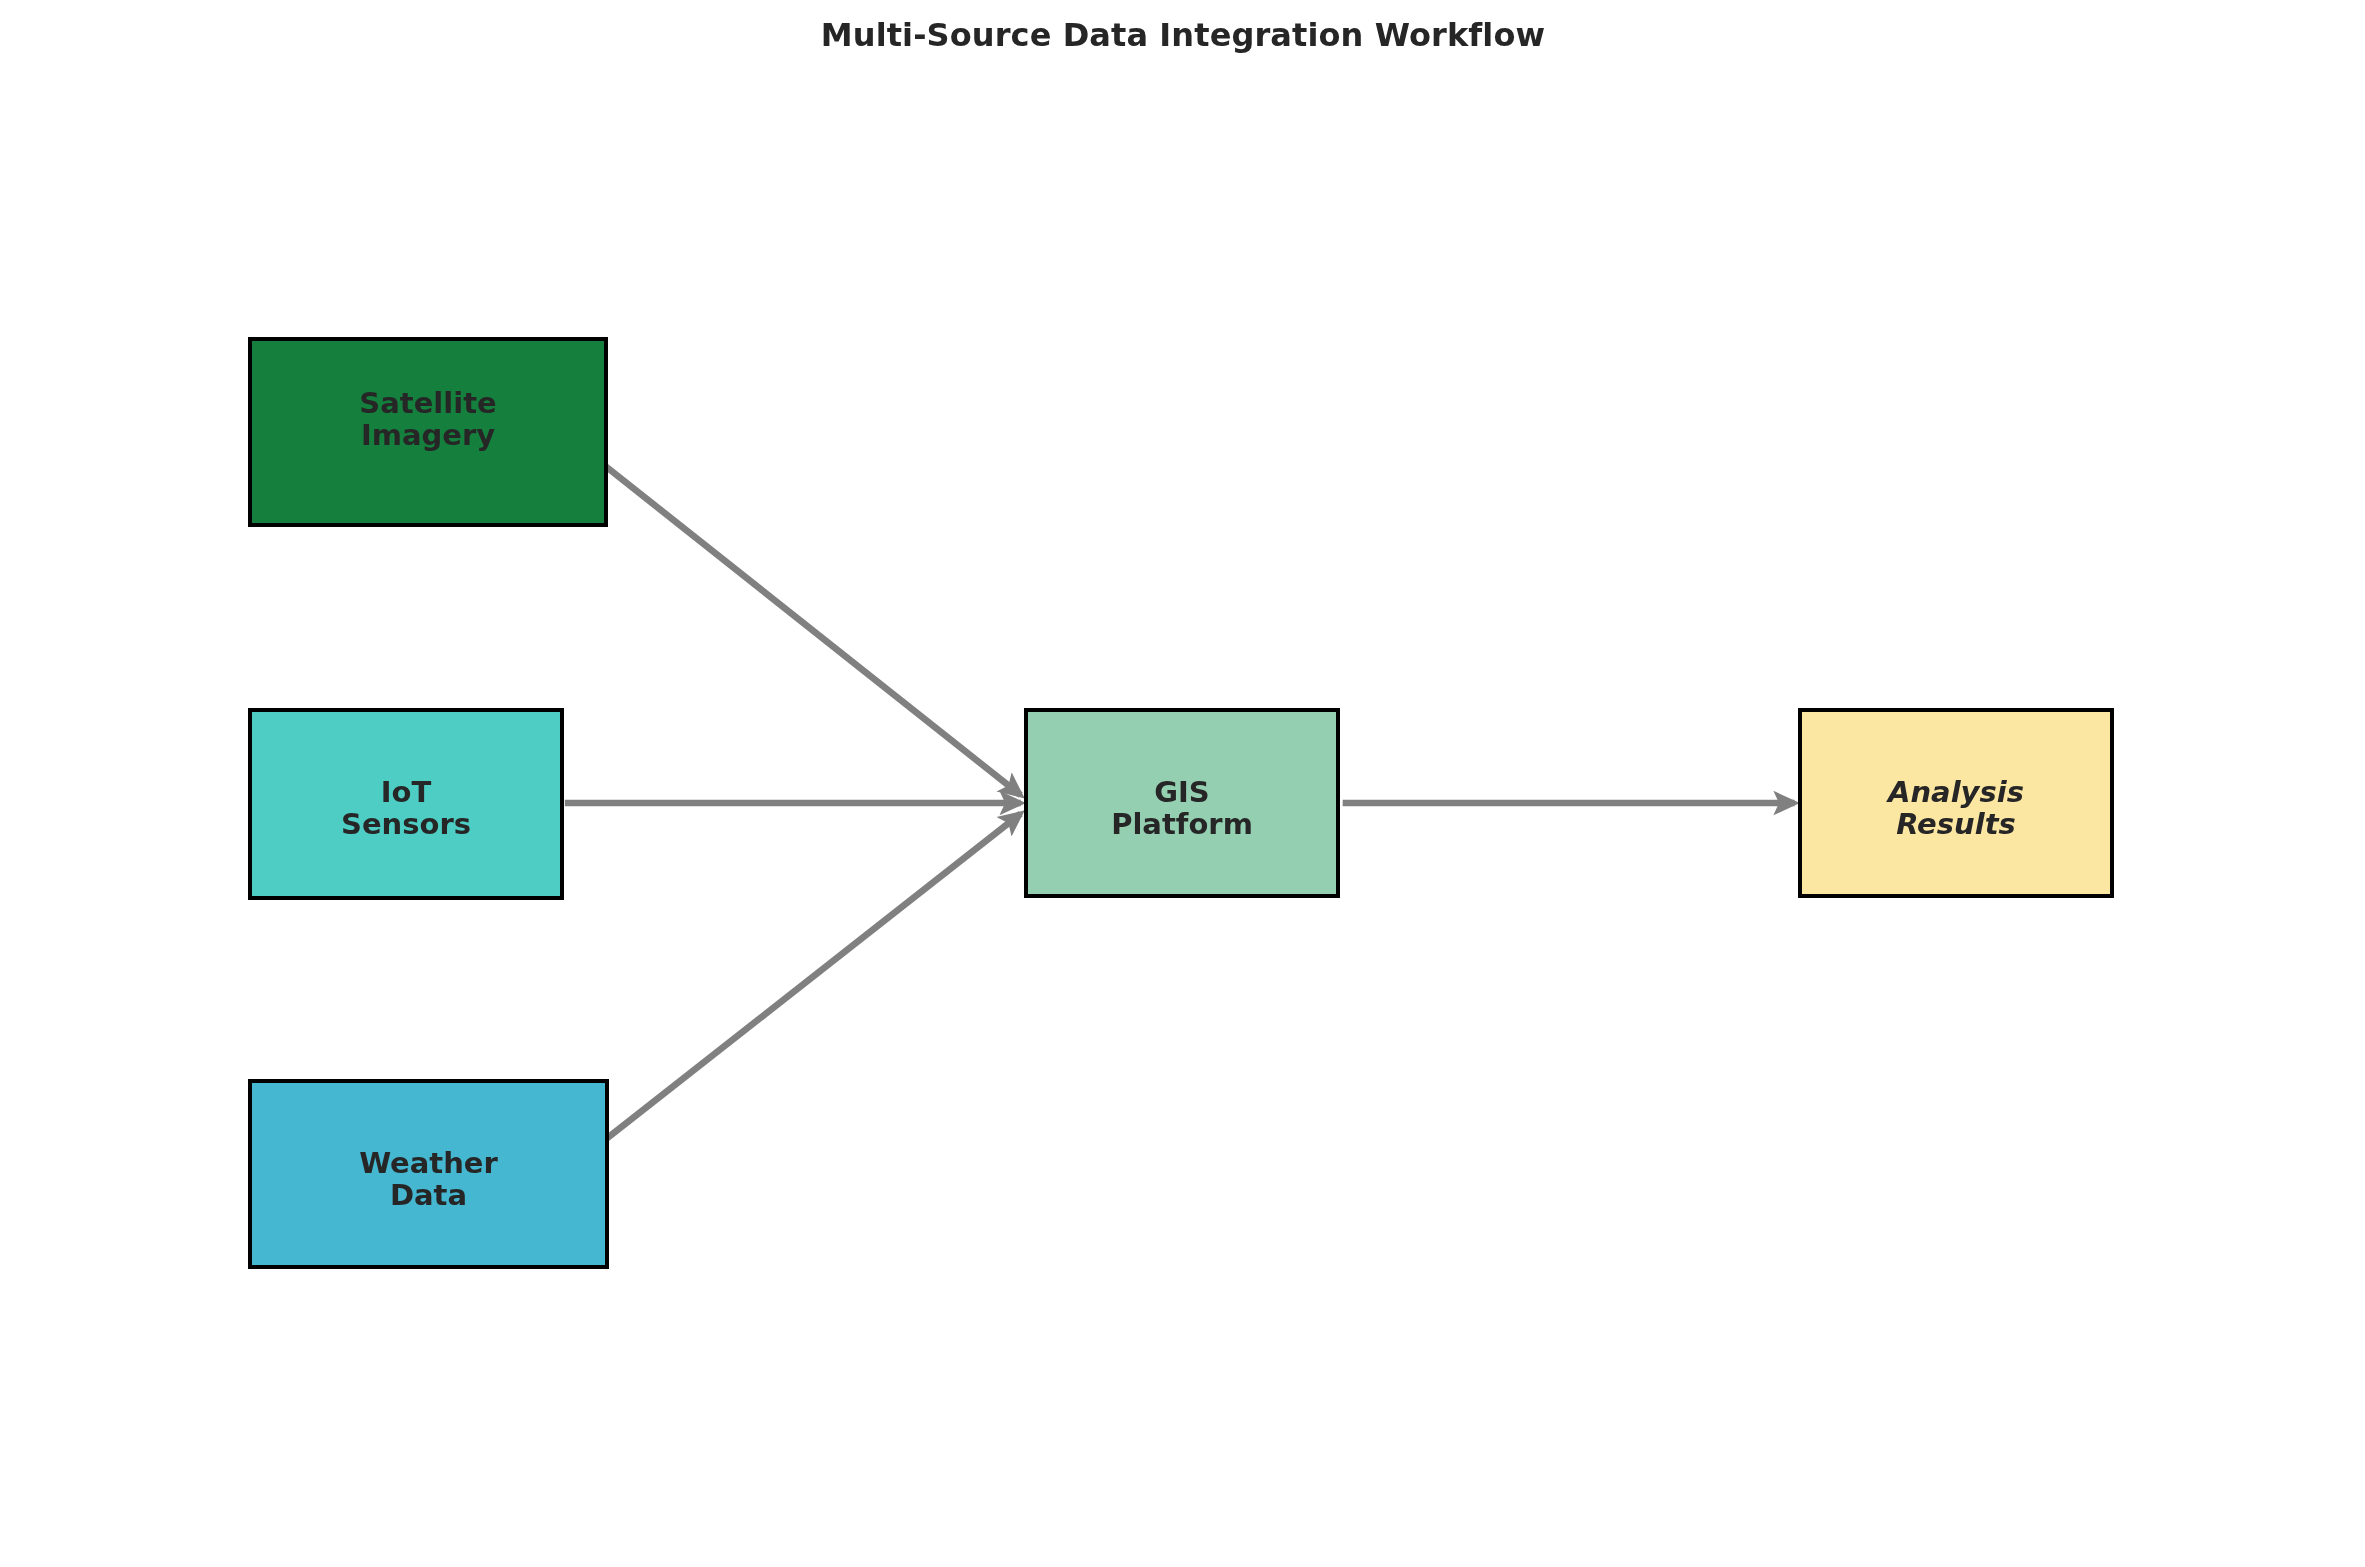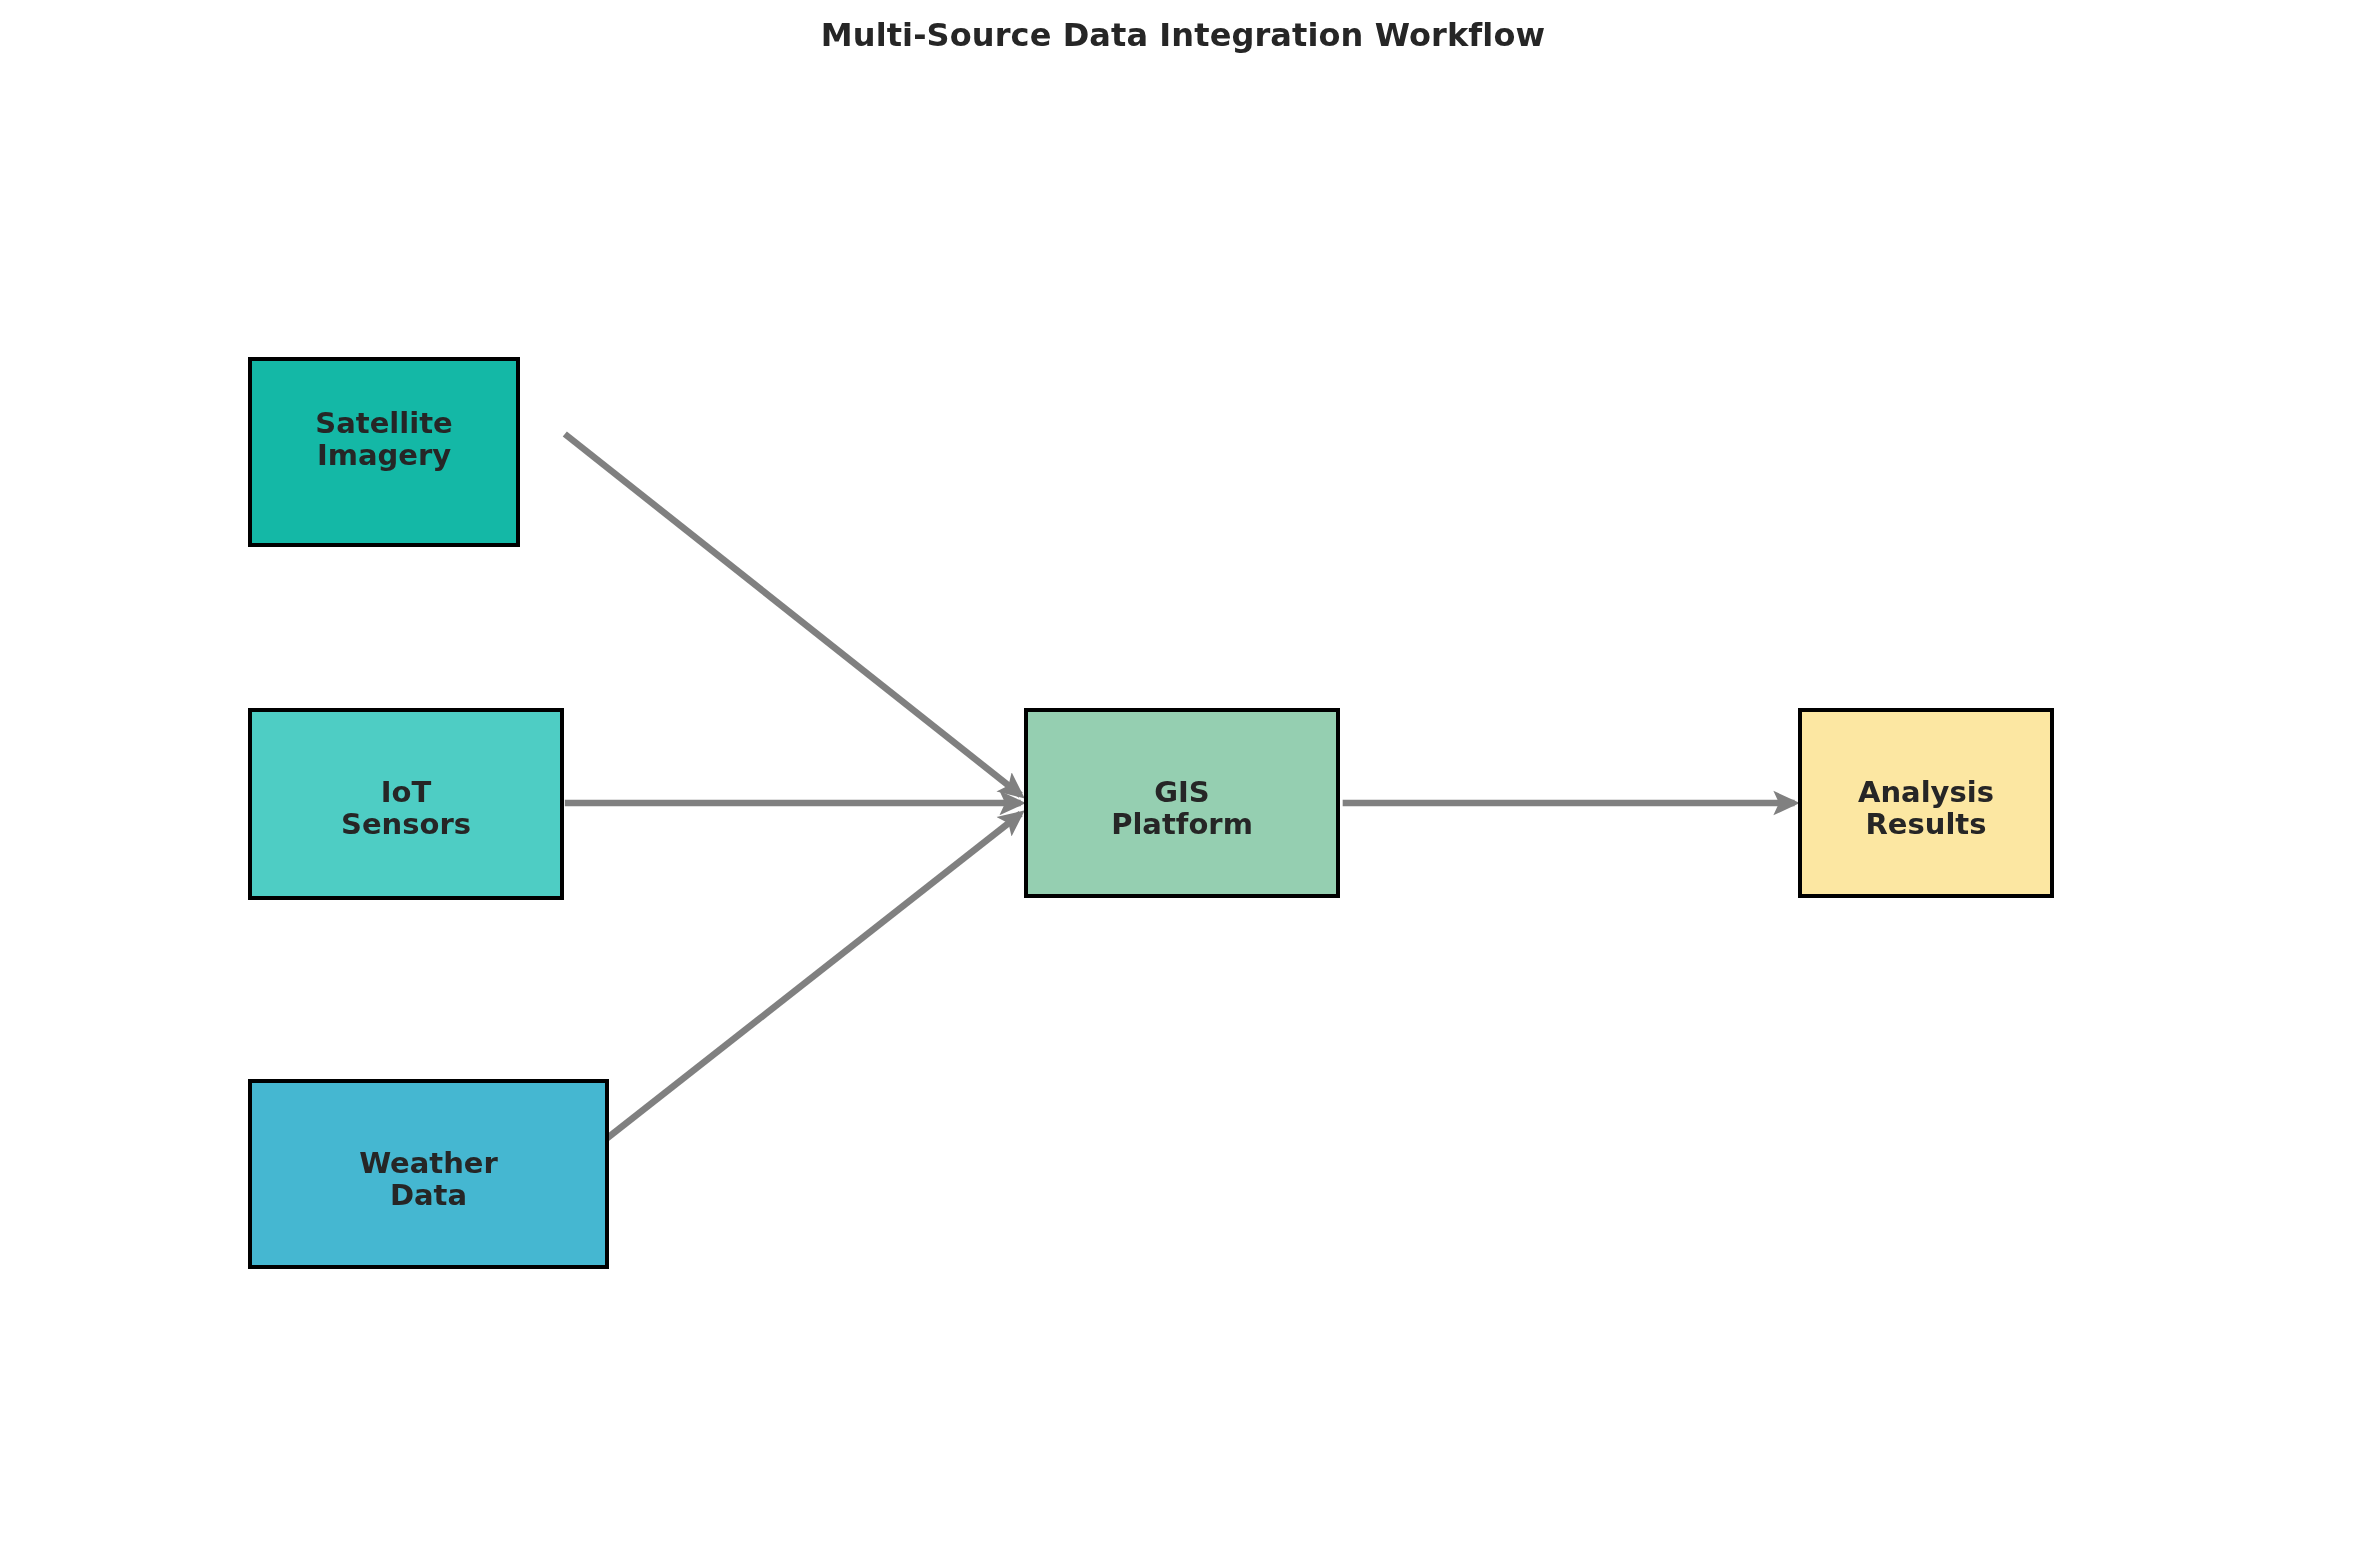--- a/index.html
+++ b/index.html
@@ -88,39 +88,39 @@
       </marker>
     </defs>
     <g id="edge-paths">
         <line x1="852" y1="655" x2="1540" y2="1200" stroke="#808080" stroke-width="10" stroke-linecap="butt" marker-end="url(#arrowhead)"></line>
         <line x1="852" y1="1212" x2="1540" y2="1212" stroke="#808080" stroke-width="10" stroke-linecap="butt" marker-end="url(#arrowhead)"></line>
         <line x1="852" y1="1768" x2="1540" y2="1228" stroke="#808080" stroke-width="10" stroke-linecap="butt" marker-end="url(#arrowhead)"></line>
         <line x1="2026" y1="1212" x2="2708" y2="1212" stroke="#808080" stroke-width="10" stroke-linecap="butt" marker-end="url(#arrowhead)"></line>
       </g>
   </svg>
 
-  <div class="node" id="node-satellite" style="left: 248px; top: 337px; width: 272px; height: 190px; background: #14b8a6; border-color: rgb(0, 0, 0); margin-top: 20px;">
+  <div class="node" id="node-satellite" style="left: 248px; top: 337px; width: 360px; height: 190px; background: #15803d; border-color: rgb(0, 0, 0);">
     <div class="node-label" style="color: rgb(38, 38, 38);">Satellite
 Imagery</div>
   </div>
 
   <div class="node" id="node-iot" style="left: 248px; top: 708px; width: 316px; height: 192px; background: rgb(78, 205, 196); border-color: rgb(0, 0, 0);">
     <div class="node-label" style="color: rgb(38, 38, 38);">IoT
 Sensors</div>
   </div>
 
   <div class="node" id="node-weather" style="left: 248px; top: 1079px; width: 361px; height: 190px; background: rgb(69, 183, 209); border-color: rgb(0, 0, 0);">
     <div class="node-label" style="color: rgb(38, 38, 38);">Weather
 Data</div>
   </div>
 
   <div class="node" id="node-gis" style="left: 1024px; top: 708px; width: 316px; height: 190px; background: rgb(149, 207, 177); border-color: rgb(0, 0, 0);">
     <div class="node-label" style="color: rgb(38, 38, 38);">GIS
 Platform</div>
   </div>
 
-  <div class="node" id="node-analysis" style="left: 1798px; top: 708px; width: 256px; height: 190px; background: rgb(252, 231, 162); border-color: rgb(0, 0, 0);">
+  <div class="node" id="node-analysis" style="left: 1798px; top: 708px; width: 316px; height: 190px; background: rgb(252, 231, 162); border-color: rgb(0, 0, 0); font-style: italic;">
     <div class="node-label" style="color: rgb(38, 38, 38);">Analysis
 Results</div>
   </div>
 
 </div>
 
 
 </body></html>

